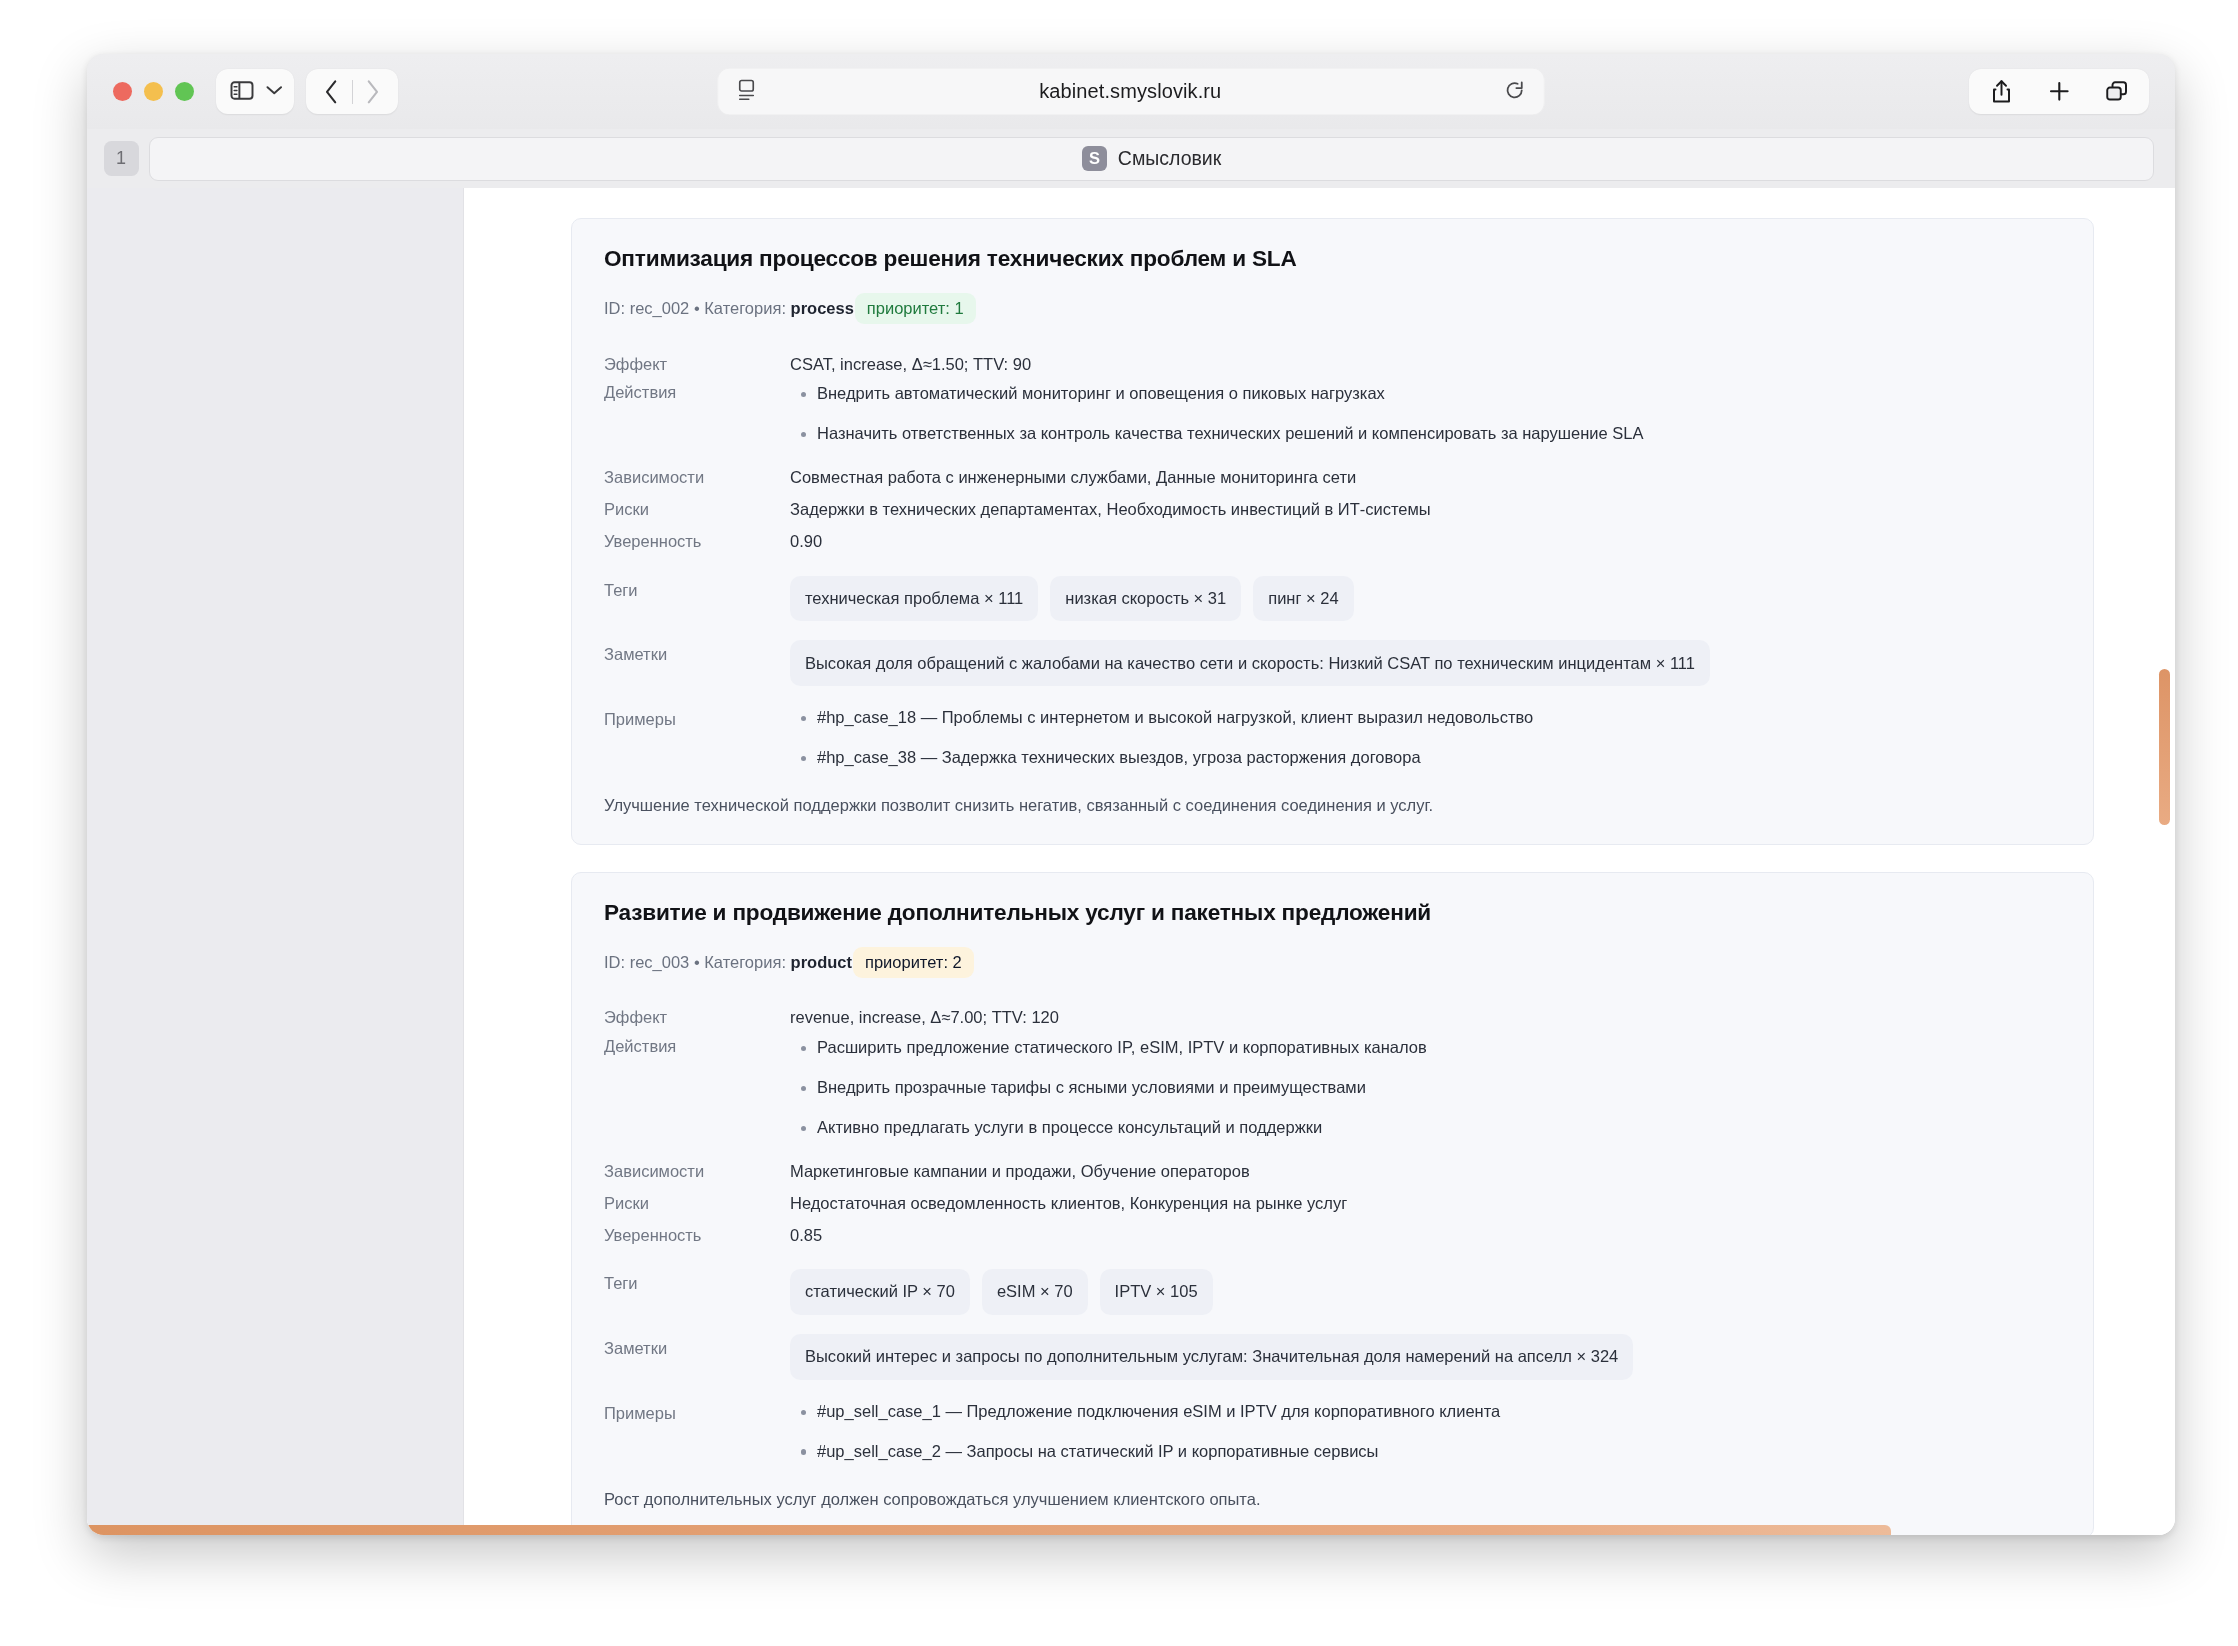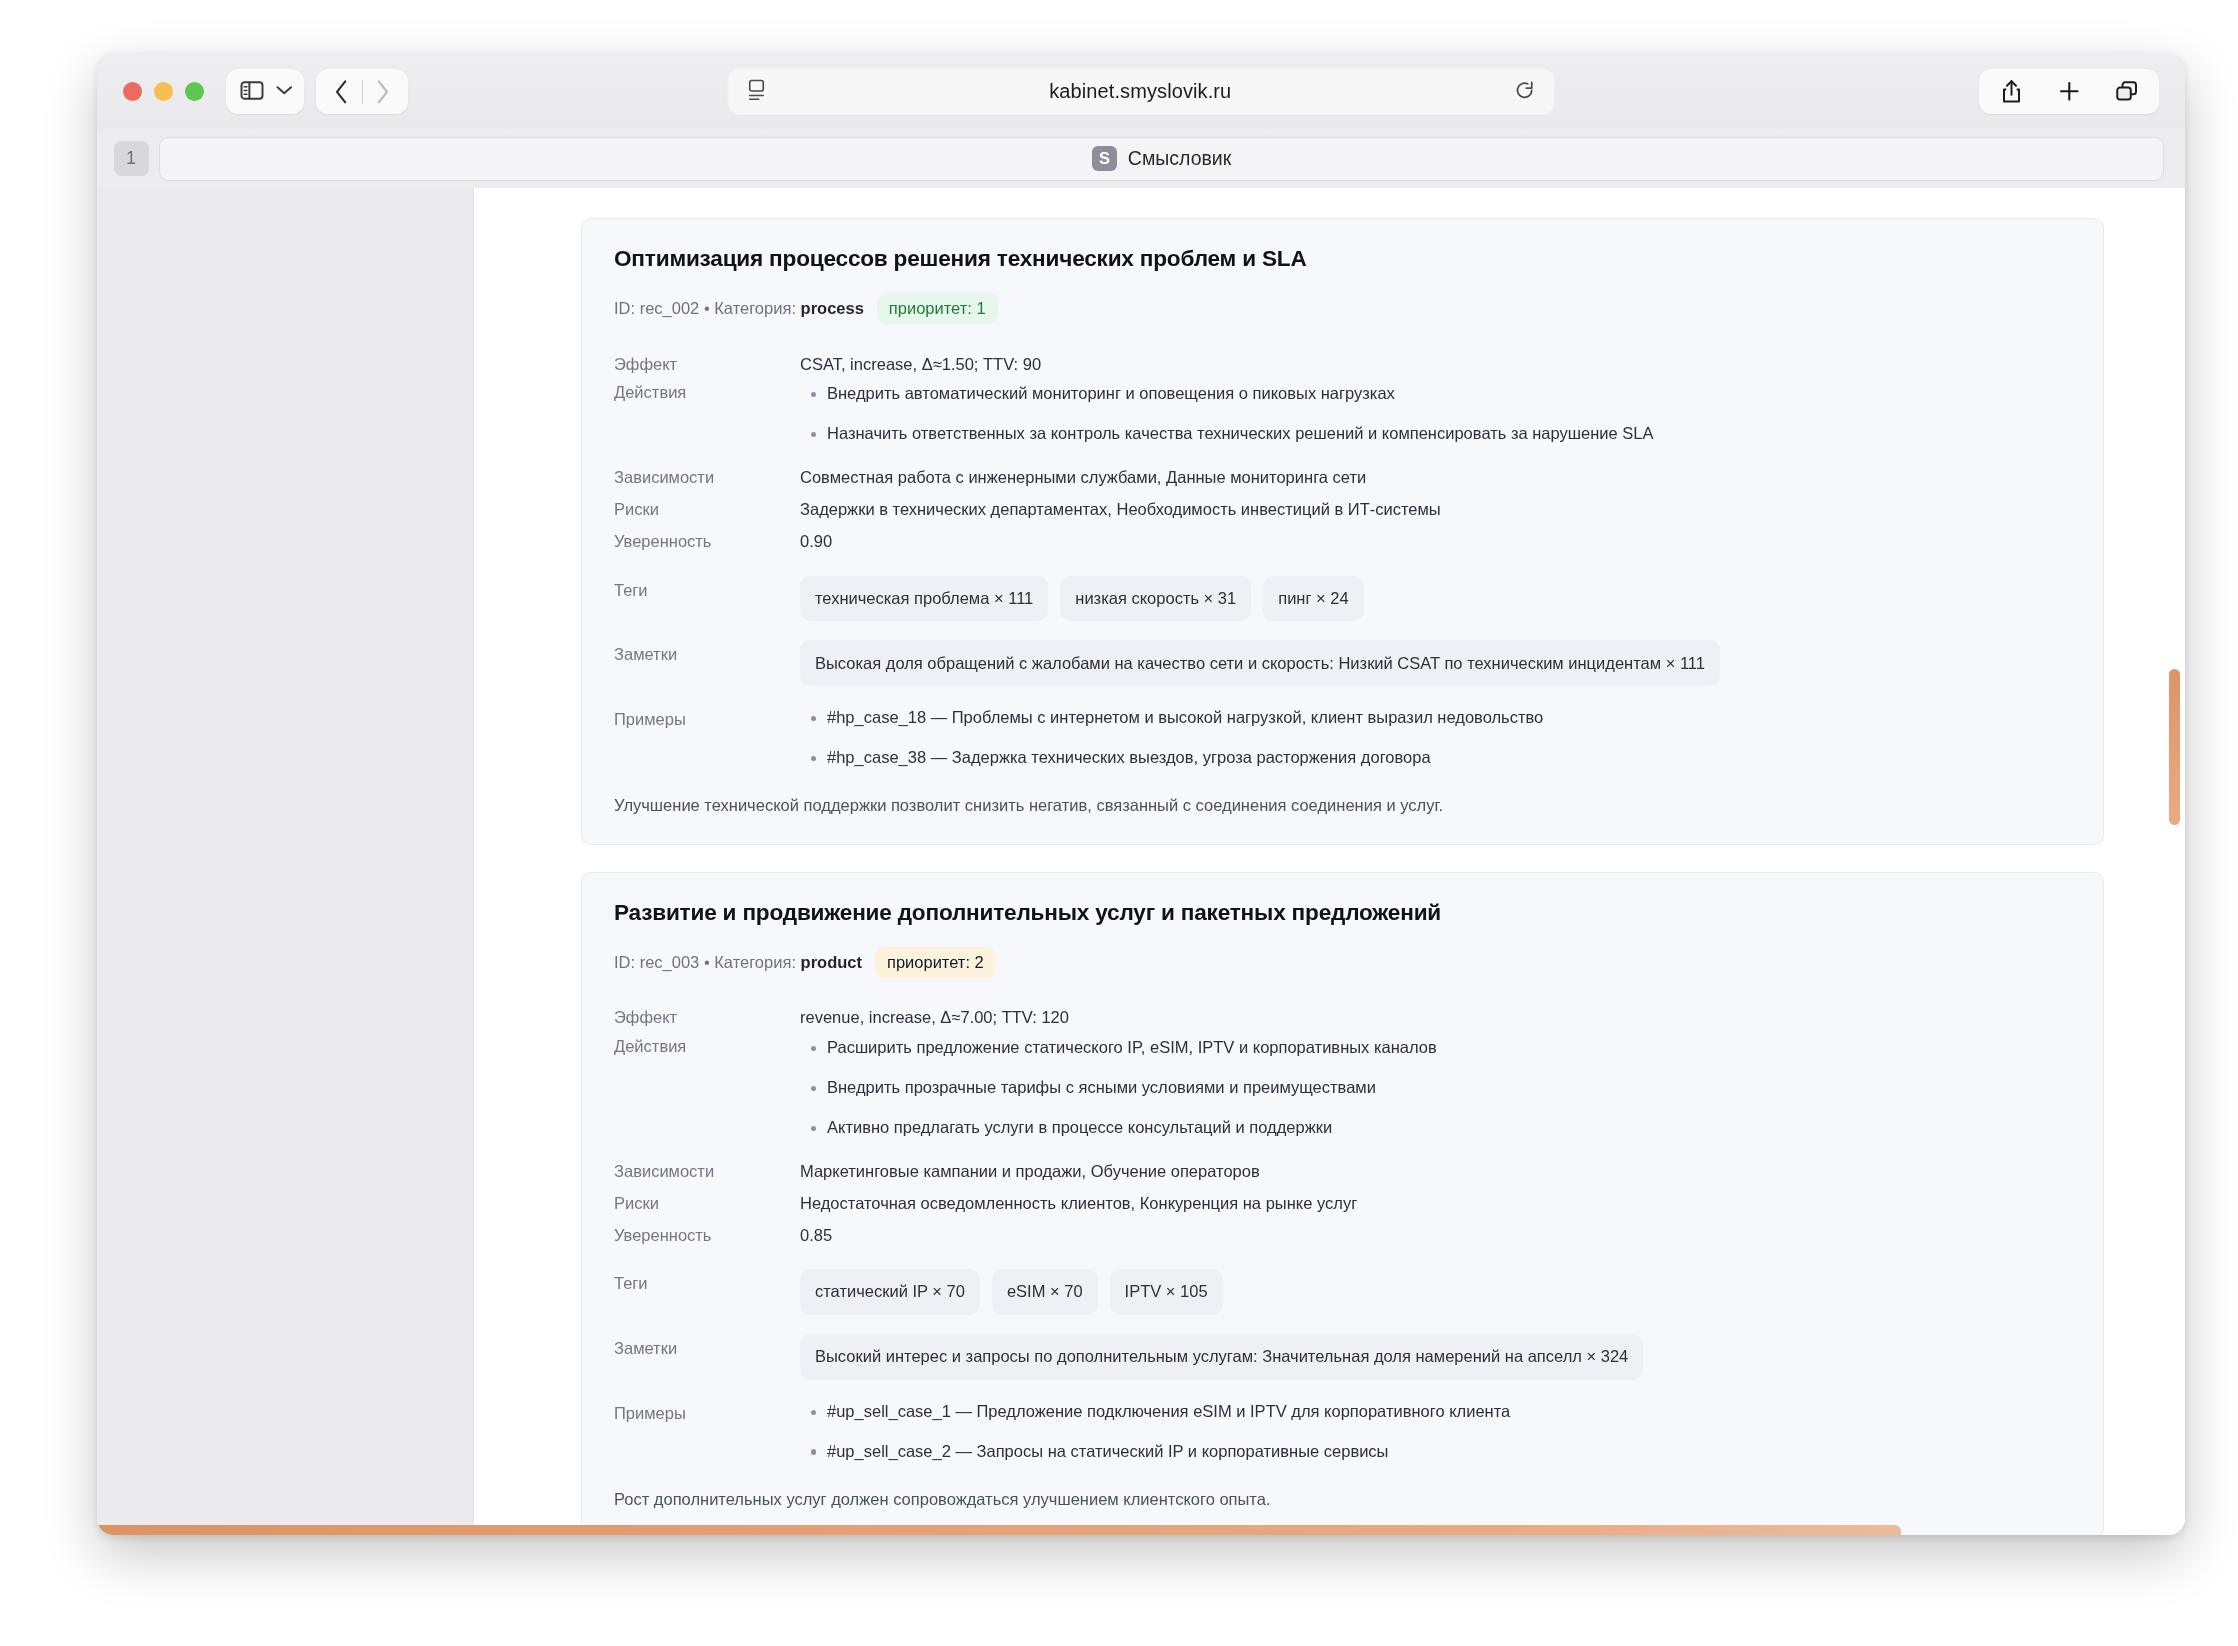--- a/index.html
+++ b/index.html
@@ -17,21 +17,21 @@
   .desktop {
     position: relative;
     width: 2239px;
     height: 1646px;
     background: #ffffff;
   }
 
   
   .window {
     position: absolute;
-    left: 97px;
+    left: 87px;
     top: 54px;
     width: 2088px;
     height: 1481px;
     border-radius: 16.5px;
     background: #ececee;
     box-shadow: 0 19.5px 53px rgba(0,0,0,0.22), 0 2.3px 7.5px rgba(0,0,0,0.10);
     overflow: hidden;
     display: flex;
     flex-direction: column;
   }
@@ -197,21 +197,21 @@
   .card-title {
     font-size: 22.6px;
     font-weight: bold;
     color: #111216;
     letter-spacing: -0.2px;
     margin-bottom: 21px;
   }
   .meta-row {
     display: flex;
     align-items: center;
-    gap: 13px;
+    gap: 1px;
     margin-bottom: 25.6px;
   }
   .meta-text {
     font-size: 16.5px;
     color: #6b7280;
   }
   .meta-text b { color: #1f2430; font-weight: bold; }
   .badge {
     font-size: 16.5px;
     padding: 6px 12px;

